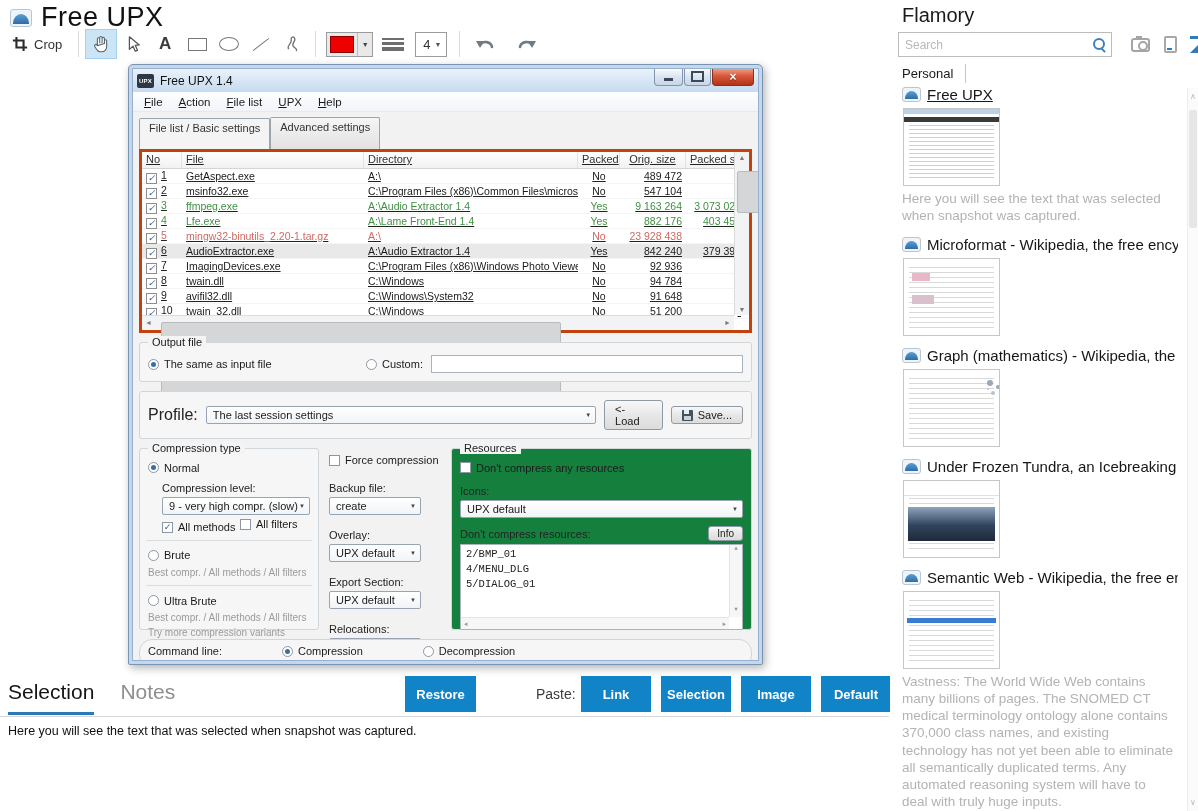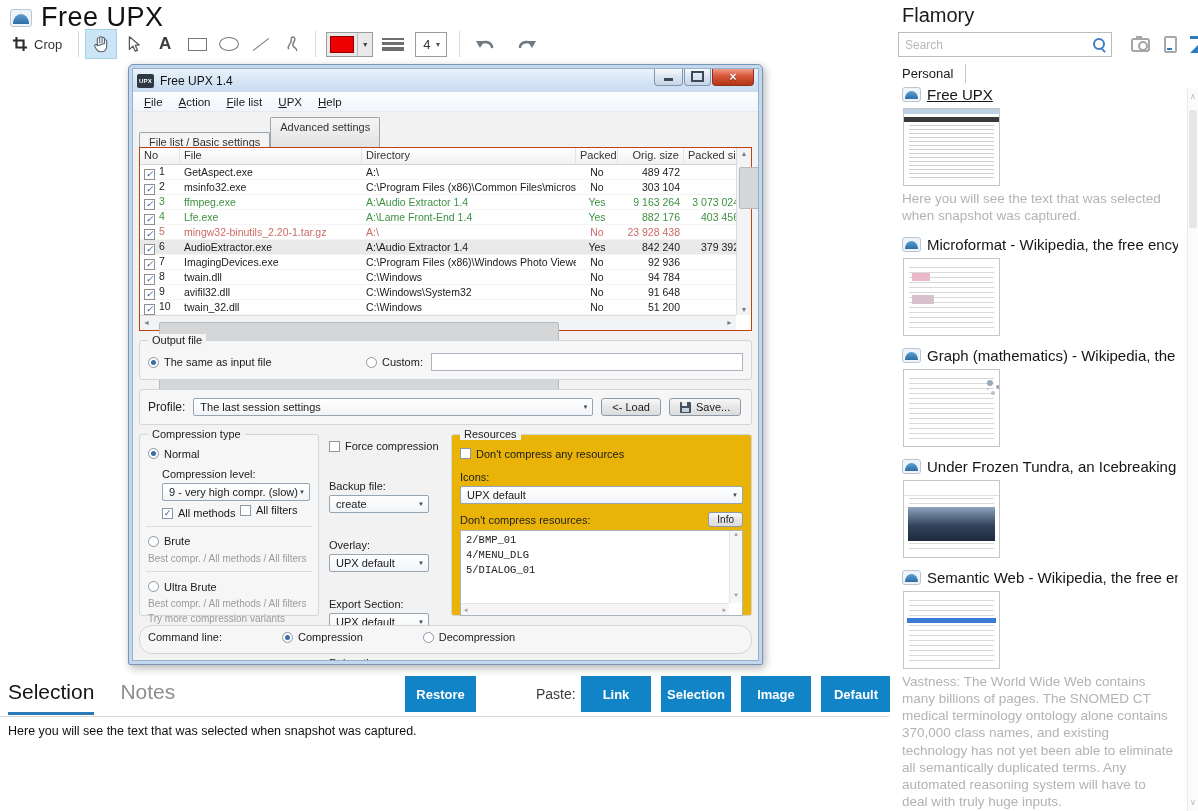--- a/index.html
+++ b/index.html
@@ -49,27 +49,27 @@
   .win-btn.min::after { content:""; width:9px; height:3px; background:#3a4a5c; margin-top:6px; }
   .win-btn.max::after { content:""; width:9px; height:7px; border:2px solid #3a4a5c; }
   .win-btn.close { width:42px; background:linear-gradient(#f3a78f,#d9593c 45%,#b23316); border-color:#8e2f1e; color:#fff; font-weight:bold; font-size:12px; text-shadow:0 1px 1px rgba(0,0,0,.4); }
   .upx-menubar { height:20px; background:linear-gradient(#fcfdfe,#f1f5fa); display:flex; align-items:center; padding:0 3px; flex:0 0 auto; border-bottom:1px solid #e3eaf2; }
   .menu-item { font-size:11.5px; padding:2px 8px; color:#1a1a1a; }
   .menu-item::first-letter { text-decoration:underline; }
   .upx-darkbar { height:24px; background:#2d2d2d; display:flex; align-items:stretch; flex:0 0 auto; }
   .darkbar-btn { display:flex; align-items:center; justify-content:center; min-width:88px; padding:0 10px; color:#f1f1f1; font-size:11px; border-right:1px solid #4d4d4d; }
   .upx-tabs { display:flex; margin:5px 0 0 6px; flex:0 0 auto; }
   .upx-tab { font-size:11px; padding:3px 9px; border:1px solid #9aa5ad; border-bottom:none; background:linear-gradient(#f5f5f5,#e2e2e2); color:#333; border-radius:2px 2px 0 0; }
-  .upx-tab.active { background:#f4f4f4; position:relative; top:1px; padding-bottom:0;margin-top:14px; }
+  .upx-tab.active { background:#f4f4f4; position:relative; top:1px; padding-bottom:16px; }
 
   
-  .tblwrap { margin:0 6px; border:1px solid #c2410c; background:#fff; position:relative; flex:0 0 auto; height:184px; }
+  .tblwrap { margin:0 6px; border:3px solid #c2410c; background:#fff; position:relative; flex:0 0 auto; height:184px;text-decoration:underline; }
   .tbl-head { display:flex; height:17px; background:linear-gradient(#ffffff,#f0f1f3); border-bottom:1px solid #d5d5d5; font-size:11px; color:#333; }
   .hc { padding:1px 4px; border-right:1px solid #e3e3e3; white-space:nowrap; overflow:hidden; }
-  .c-no{width:40px;} .c-file{width:182px;} .c-dir{width:214px;} .c-packed{width:42px; text-align:center;} .c-orig{width:66px; text-align:right;} .c-psize{width:59px; text-align:right;}
+  .c-no{width:40px;} .c-file{width:182px;} .c-dir{width:214px;} .c-packed{width:42px; text-align:center;} .c-orig{width:66px; text-align:center;} .c-psize{width:59px; text-align:right;}
   .tbl-body { position:relative; }
   .row { display:flex; height:15px; font-size:10.5px; align-items:center; border-bottom:1px solid #f4f4f4; color:#1a1a1a; }
   .row.packed { color:#3e9142; }
   .row.error { color:#cd6a63; }
   .row.selected { background:#e9e9e9; }
   .cell { padding:0 4px; white-space:nowrap; overflow:hidden; }
   .cb { display:inline-flex; width:11px; height:11px; border:1px solid #8e8e8e; background:#fff; align-items:center; justify-content:center; font-size:9px; color:#2d5a9e; margin-right:4px; vertical-align:-2px; line-height:1; }
   .vscroll { position:absolute; top:0; right:0; bottom:15px; width:15px; background:#f2f3f4; border-left:1px solid #dcdcdc; font-size:7px; color:#7a7a7a; text-align:center; }
   .vscroll .thumb { position:absolute; left:1px; right:1px; top:14px; height:42px; background:#d5d6d8; border:1px solid #b9babc; border-radius:2px; }
   .vscroll .up { position:absolute; top:2px; left:0; right:0; } .vscroll .dn { position:absolute; bottom:2px; left:0; right:0; }
@@ -88,38 +88,38 @@
   .combo { position:relative; border:1px solid #97a5b2; border-radius:2px; background:linear-gradient(#fff,#f1f4f7); font-size:11px; color:#1a1a1a; padding:2px 16px 2px 6px; white-space:nowrap; overflow:hidden; }
   .combo::after { content:"▼"; position:absolute; right:4px; top:50%; transform:translateY(-52%); font-size:6px; color:#3c4650; }
   .btn7 { display:inline-flex; align-items:center; justify-content:center; gap:5px; border:1px solid #8e9aa5; border-radius:3px; background:linear-gradient(#f8f8f8,#e7e7e7 50%,#dcdcdc); font-size:11px; color:#1a1a1a; padding:2px 10px; }
   .txtin { border:1px solid #a9b4be; background:#fff; height:18px; font-size:11px; padding:0 4px; font-family:"Liberation Sans",sans-serif; }
 
   .outrow { display:flex; align-items:center; padding:12px 8px 8px; gap:8px; }
   .outrow .radio:first-child { width:210px; }
   .outrow .txtin { flex:1; }
 
   .profrow { display:flex; align-items:center; padding:8px 8px; gap:8px; }
-  .profrow .lbl { font-size:12px; }
+  .profrow .lbl { font-size:16px; }
   .profrow .combo { width:400px; }
   .floppy { width:11px; height:11px; background:#44505c; border-radius:1px; position:relative; }
   .floppy::after { content:""; position:absolute; left:2px; top:0; width:5px; height:4px; background:#e8edf2; }
   .floppy::before { content:""; position:absolute; left:2px; bottom:1px; width:7px; height:4px; background:#c8d2dc; }
 
   .panels { display:flex; margin:9px 6px 0; gap:10px; flex:0 0 auto; height:182px; }
   .comp-group { width:180px; position:relative; border:1px solid #cfd6dc; border-radius:3px; background:#f6f6f6; padding:10px 8px 4px; }
   .comp-group .legend { position:absolute; top:-7px; left:8px; background:#f4f4f4; padding:0 4px; font-size:11px; }
   .indent { margin-left:14px; }
   .small-lbl { font-size:11px; margin:5px 0 3px; }
   .gray-note { font-size:10px; color:#9b9b9b; margin-top:2px; line-height:1.25; }
   .hrline { border:none; border-top:1px solid #d9dde1; margin:6px -2px; }
   .comp-group .combo { width:148px; }
   .midcol { width:112px; padding-top:6px; font-size:11px; }
-  .midcol .combo { width:100px; margin-top:2px; }
-  .midcol .small-lbl { margin-top:26px; }
-  .res-group { flex:1; position:relative; border:1px solid #cfd6dc; border-radius:3px; background:#eab308; padding:10px 8px 24px; }
+  .midcol .combo { width:92px; margin-top:2px; }
+  .midcol .small-lbl { margin-top:14px; }
+  .res-group { flex:1; position:relative; border:1px solid #cfd6dc; border-radius:3px; background:#15803d; padding:10px 8px 24px; }
   .res-group .legend { position:absolute; top:-7px; left:8px; background:#f4f4f4; padding:0 4px; font-size:11px; }
   .res-row { display:flex; align-items:center; justify-content:space-between; margin-top:8px; }
   .res-row .small-lbl { margin:0; }
   .btn-info { padding:0 8px; font-size:10px; height:15px;margin-left:20px; }
   .reslist { position:relative; margin-top:3px; height:86px; border:1px solid #a9b4be; background:#fff; font-family:"Liberation Mono",monospace; font-size:10.5px; color:#222; padding:2px 16px 2px 5px; line-height:1.45; }
   .reslist .rl-v { position:absolute; right:0; top:0; bottom:12px; width:13px; border-left:1px solid #e4e4e4; background:#f6f6f6; font-size:6px; color:#9a9a9a; text-align:center; }
   .reslist .rl-v .dn { position:absolute; bottom:2px; left:0; right:0; }
   .reslist .rl-h { position:absolute; left:0; right:13px; bottom:0; height:12px; border-top:1px solid #e4e4e4; background:#f6f6f6; font-size:6px; color:#9a9a9a; }
   .reslist .rl-h .rt { position:absolute; right:3px; top:3px; }
   .reslist .rl-h .lf { position:absolute; left:3px; top:3px; }
@@ -302,21 +302,21 @@
           <span class="cell c-packed" style="text-align:center">No</span>
           <span class="cell c-orig" style="text-align:right">489 472</span>
           <span class="cell c-psize" style="text-align:right">-</span>
         </div>
 
         <div class="row">
           <span class="cell c-no"><i class="cb">✓</i><span>2</span></span>
           <span class="cell c-file">msinfo32.exe</span>
           <span class="cell c-dir">C:\Program Files (x86)\Common Files\microsof...</span>
           <span class="cell c-packed" style="text-align:center">No</span>
-          <span class="cell c-orig" style="text-align:right">303 104</span>
+          <span class="cell c-orig" style="text-align:right">547 104</span>
           <span class="cell c-psize" style="text-align:right">-</span>
         </div>
 
         <div class="row packed">
           <span class="cell c-no"><i class="cb">✓</i><span>3</span></span>
           <span class="cell c-file">ffmpeg.exe</span>
           <span class="cell c-dir">A:\Audio Extractor 1.4</span>
           <span class="cell c-packed" style="text-align:center">Yes</span>
           <span class="cell c-orig" style="text-align:right">9 163 264</span>
           <span class="cell c-psize" style="text-align:right">3 073 024</span>

